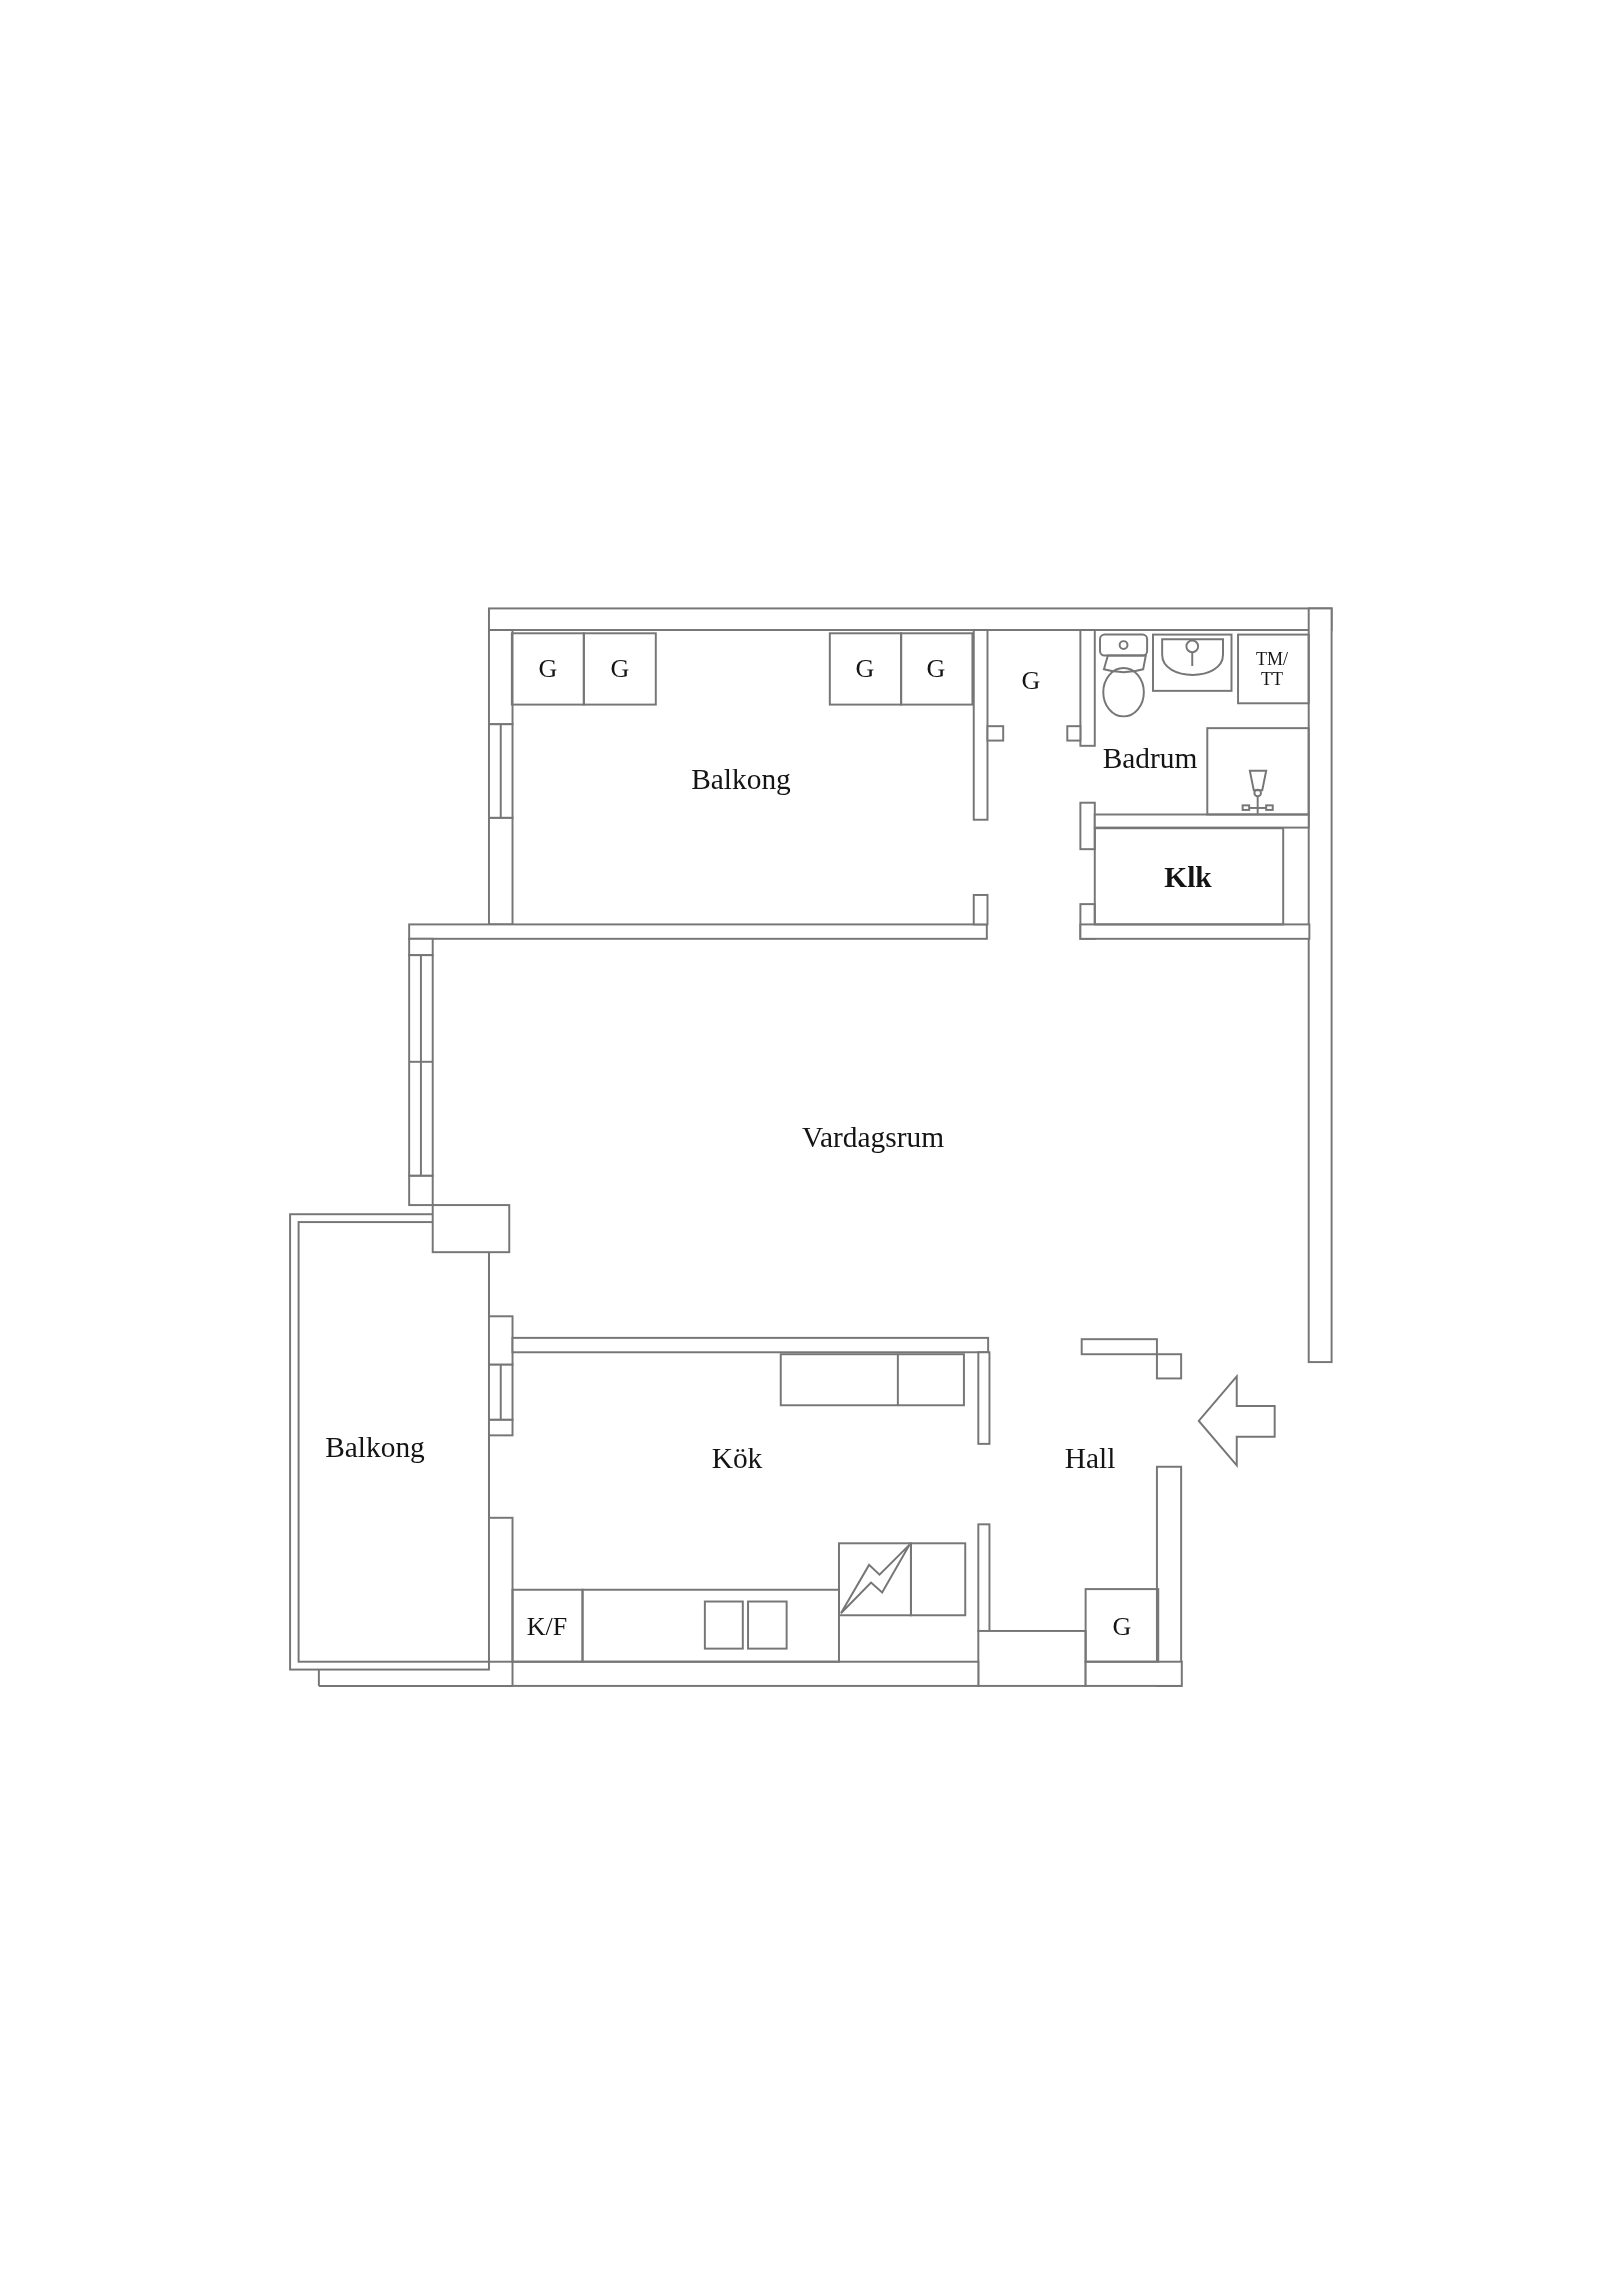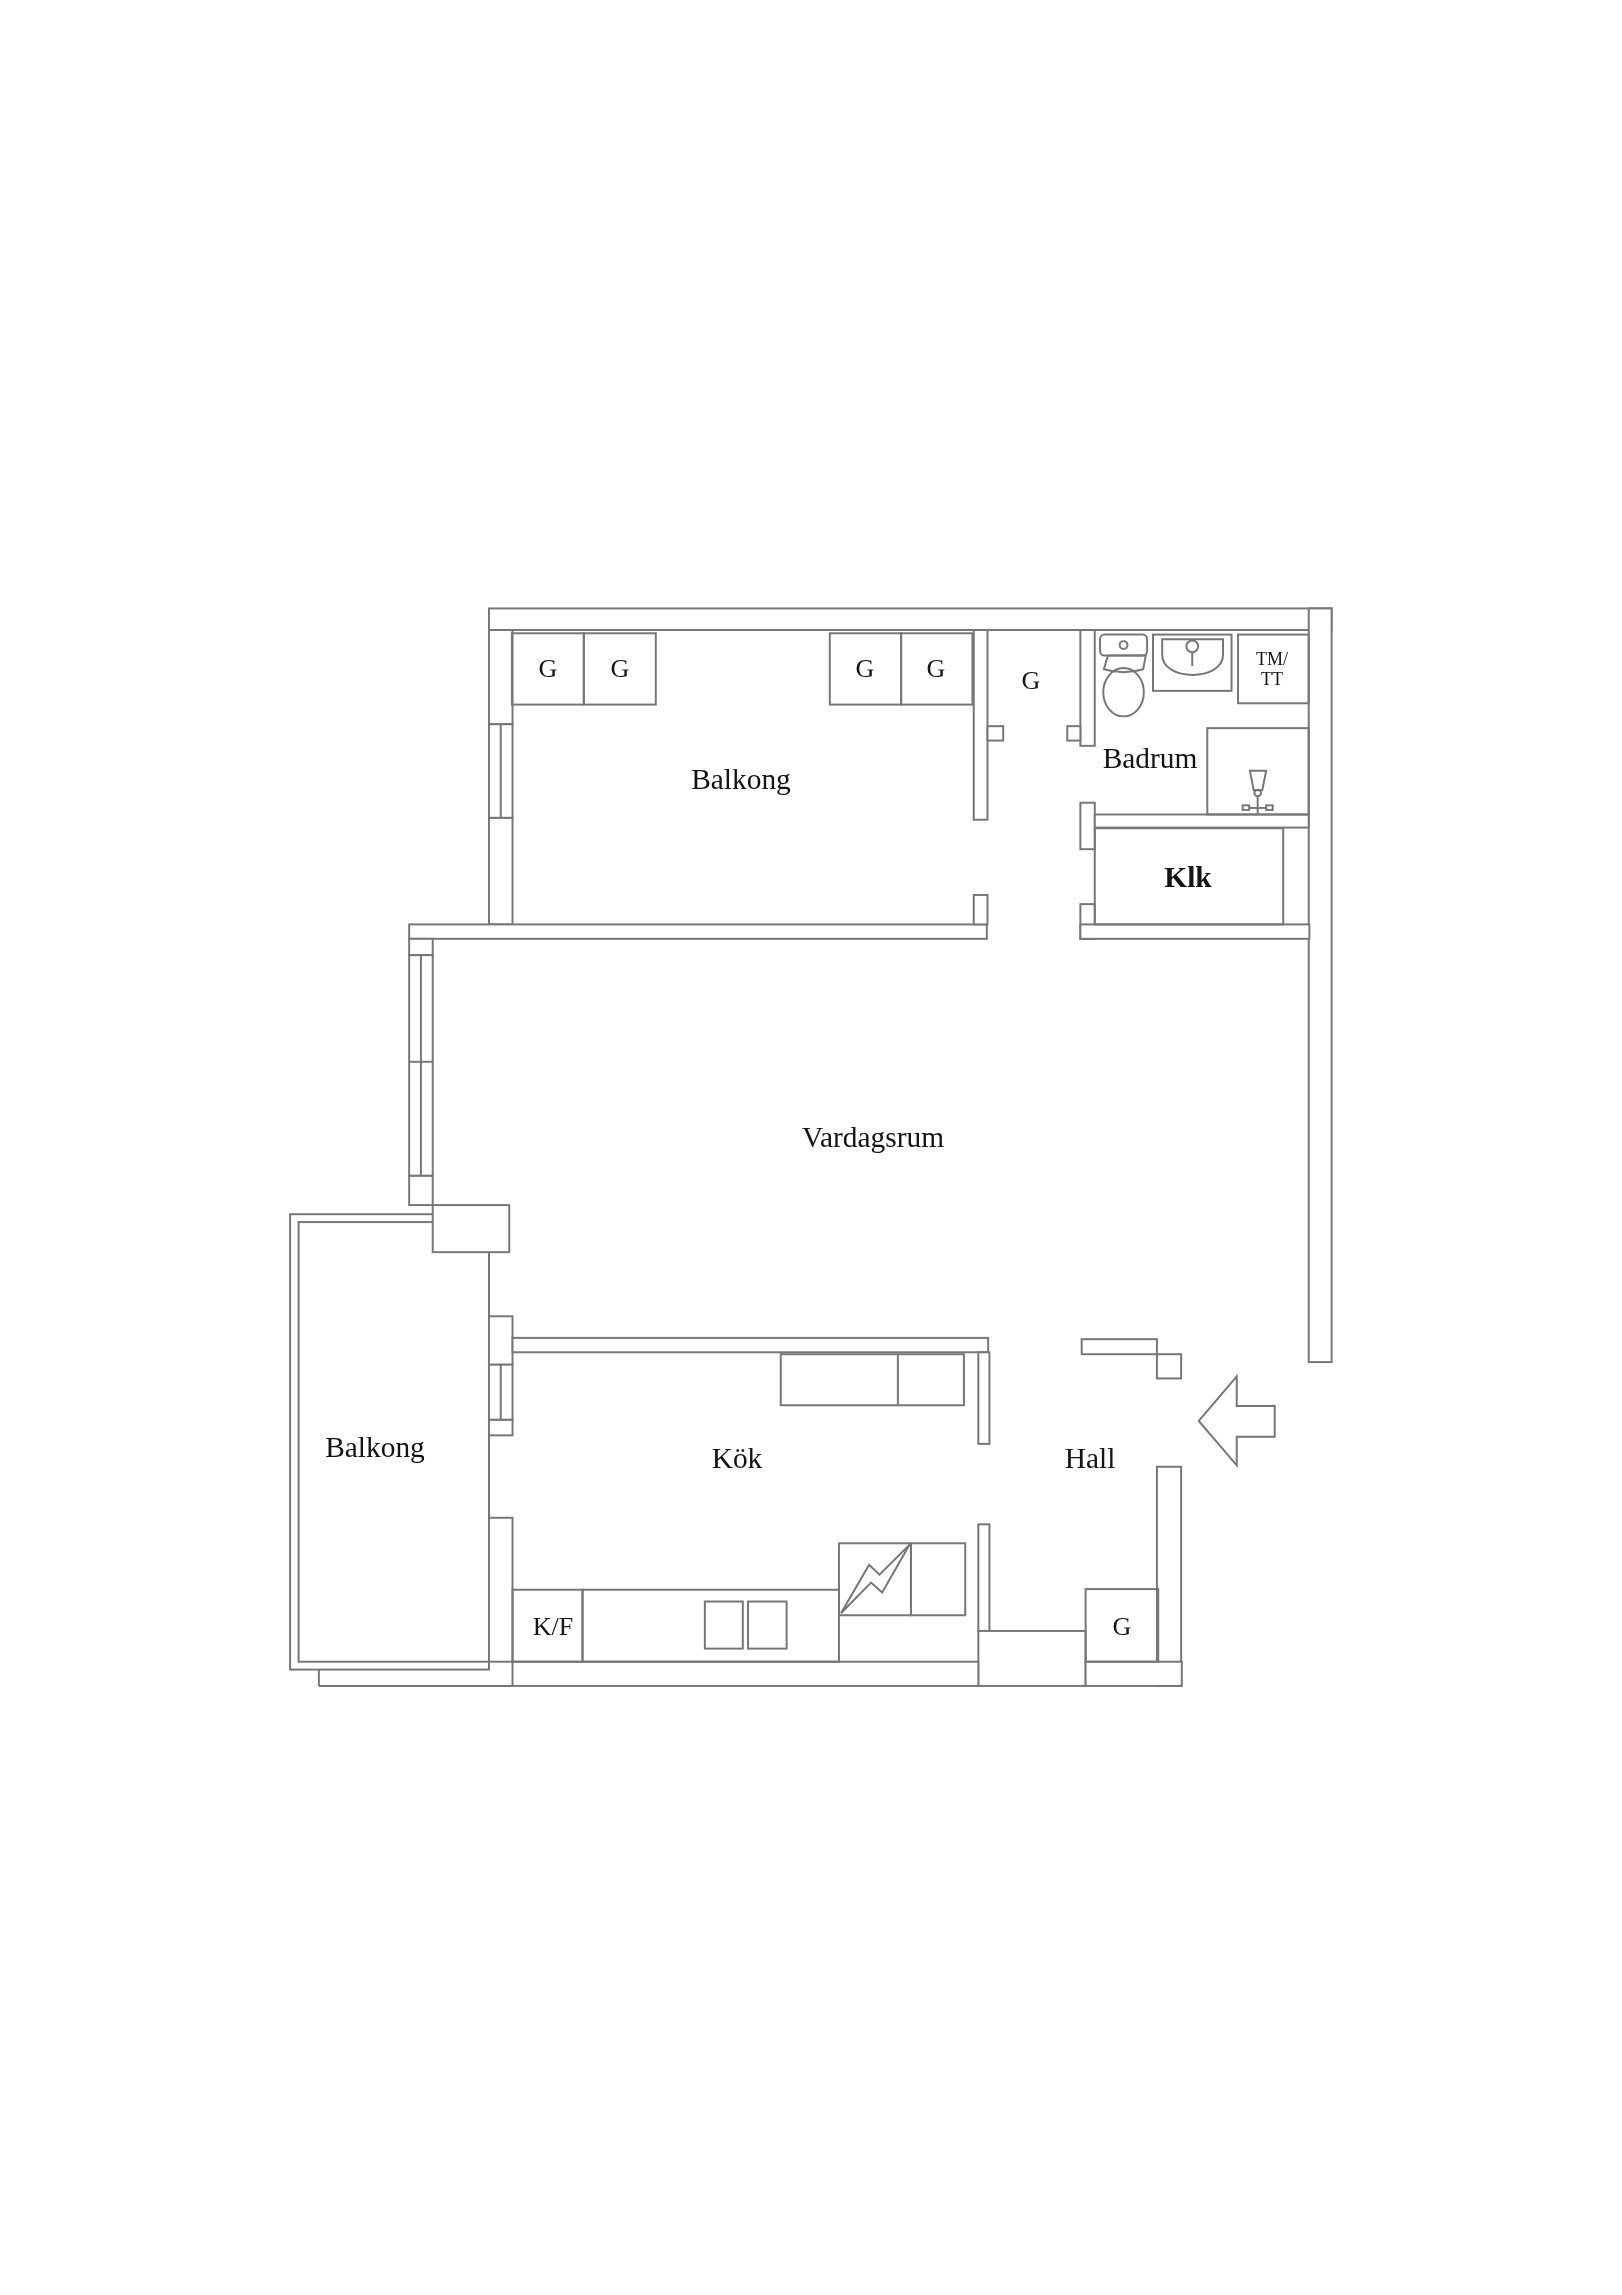--- a/index.html
+++ b/index.html
@@ -135,19 +135,19 @@
   <div class="lbl room" style="left:1090px;top:1458px;">Hall</div>
   <div class="lbl room" style="left:1150px;top:758px;text-align:right;">Badrum</div>
   <div class="lbl room" style="left:1188px;top:877px;font-weight:bold;">Klk</div>
 
   <div class="lbl small" style="left:548px;top:669px;">G</div>
   <div class="lbl small" style="left:620px;top:669px;">G</div>
   <div class="lbl small" style="left:865px;top:669px;">G</div>
   <div class="lbl small" style="left:936px;top:669px;">G</div>
   <div class="lbl small" style="left:1031px;top:681px;">G</div>
   <div class="lbl small" style="left:1122px;top:1627px;">G</div>
-  <div class="lbl small" style="left:547px;top:1627px;margin-left:6px;">K/F</div>
+  <div class="lbl small" style="left:547px;top:1627px;">K/F</div>
   <div class="lbl tm" style="left:1272px;top:670px;">
     <div>TM/</div>
     <div>TT</div>
   </div>
 </div>
 
 
 </body></html>

